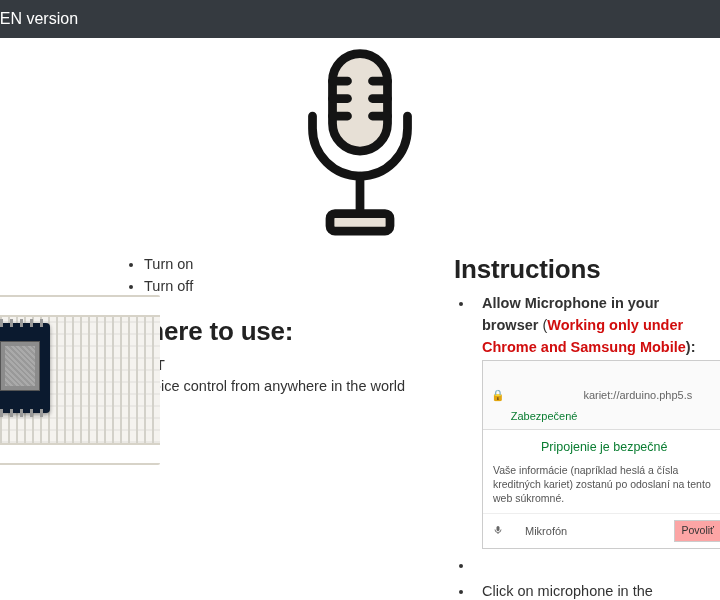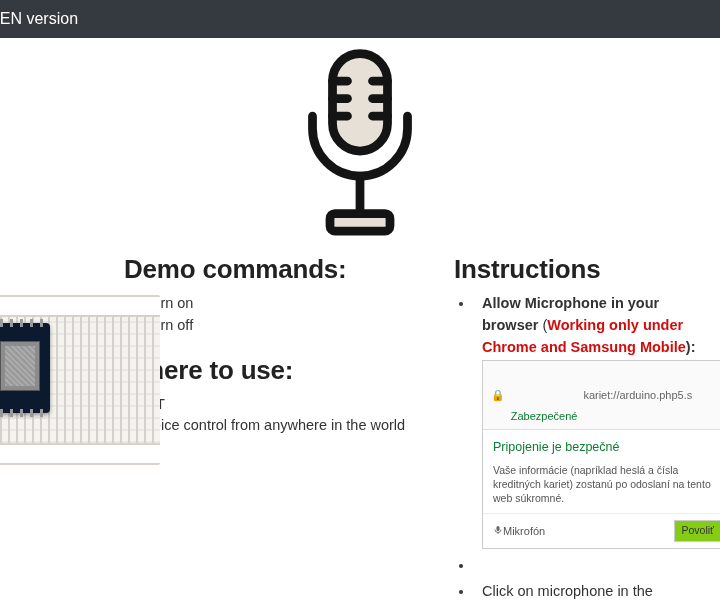--- a/index.html
+++ b/index.html
@@ -31,26 +31,26 @@
   .mcu .pins.top { top: -4px; } .mcu .pins.bot { bottom: -4px; }
   .instr-list li { margin-bottom: 4px; padding-left: 8px; }
   .red { color: #d10d0d; font-weight: 700; }
   .bold { font-weight: 700; }
   .perm-box { border: 1px solid #ccc; background: #fff; margin: 2px 0 6px 0; font-size: 11px; color: #444; overflow: hidden; width: 250px; }
   .perm-url { border-bottom: 1px solid #ddd; padding: 4px 8px; display: flex; gap: 6px; align-items: center; font-size: 11px; color: #444; background: #fafafa; }
   .perm-url .lock { color: #0a7d32; font-size: 11px; }
   .perm-url .zt { color: #0a7d32; margin-top: 43px; }
   .perm-url .addr { color: #666; }
   .perm-body { padding: 8px 10px 4px 10px; }
-  .perm-body .t1 { color: #0a7d32; font-size: 12.5px; margin-bottom: 6px; }
+  .perm-body .t1 { color: #0a7d32; font-size: 12.5px; margin-bottom: 6px; margin-left: 48px; }
   .perm-body .t2 { color: #555; font-size: 10.5px; line-height: 1.35; margin-bottom: 4px; }
   .perm-body .link { color: #1a6fd6; font-size: 10.5px; }
   .perm-mic { border-top: 1px solid #eee; padding: 6px 10px; display: flex; align-items: center; justify-content: space-between; }
-  .perm-mic .ml { display:flex; gap:0; align-items:center; color:#555; }
-  .perm-mic .btn { border: 1px solid #ccc; background: #84cc16; font-size: 10.5px; padding: 2px 6px; color:#333; }
+  .perm-mic .ml { display:flex; gap:22px; align-items:center; color:#555; }
+  .perm-mic .btn { border: 1px solid #ccc; background: #fca5a5; font-size: 10.5px; padding: 2px 6px; color:#333; }
   .micicon { width: 10px; height: 10px; display:inline-block; }
 </style>
 </head>
 <body>
 
 <div class="topbar">
   <span>- EN version</span>
 </div>
 
 <div class="mic-wrap">
@@ -81,21 +81,20 @@
       <div class="bb-rails rail2"></div>
       <div class="mcu">
         <div class="pins top"></div>
           <div class="pins bot"></div>
         <div class="chip"></div>
       </div>
     </div>
   </div>
 
   <div class="col mid">
-    <h2>Demo commands:</h2>
     <ul>
       <li>Turn on</li>
       <li>Turn off</li>
     </ul>
     <h2>Where to use:</h2>
     <ul>
       <li>IoT</li>
       <li>Voice control from anywhere in the world</li>
     </ul>
   </div>

